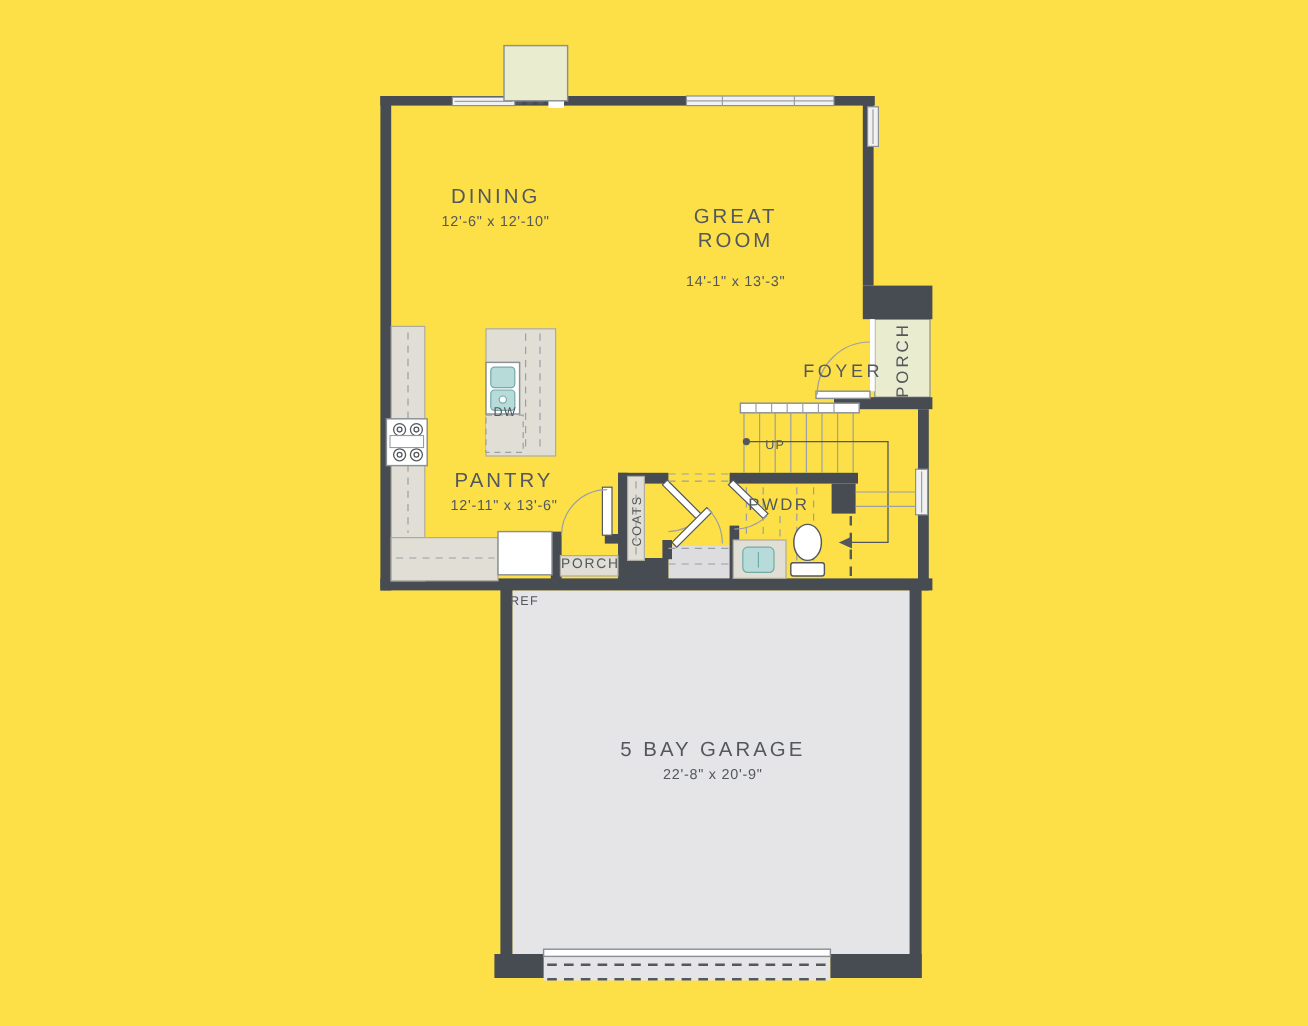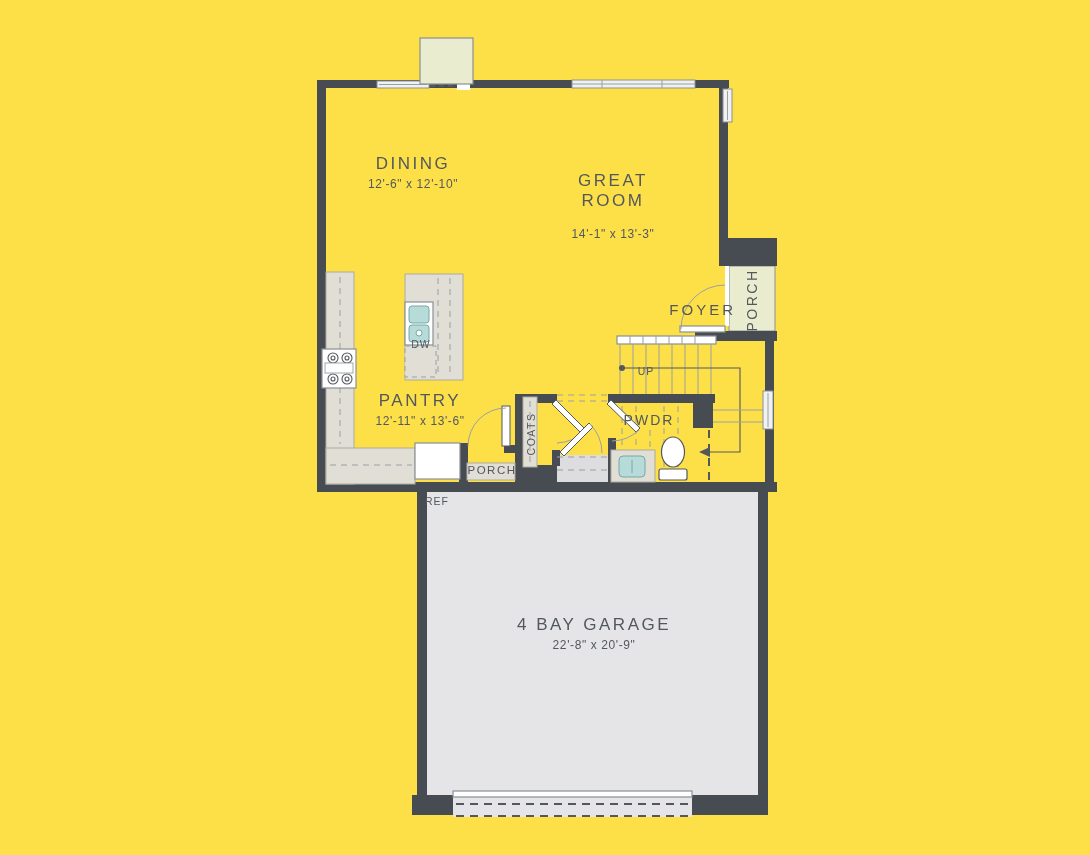--- a/index.html
+++ b/index.html
@@ -224,21 +224,21 @@
     <div class="rname">GREAT ROOM</div>
     <div class="rdims">14'-1" x 13'-3"</div>
   </div>
 
   <div class="lbl" id="lbl-kitchen">
     <div class="rname">PANTRY</div>
     <div class="rdims">12'-11" x 13'-6"</div>
   </div>
 
   <div class="lbl" id="lbl-garage">
-    <div class="rname">4 BAY GARAGE</div>
+    <div class="rname">5 BAY GARAGE</div>
     <div class="rdims">22'-8" x 20'-9"</div>
   </div>
 
   <div class="lbl" id="lbl-foyer">FOYER</div>
   <div class="lbl" id="lbl-porch">PORCH</div>
   <div class="lbl" id="lbl-pwdr">PWDR</div>
   <div class="lbl" id="lbl-coats">COATS</div>
   <div class="lbl" id="lbl-pantry">PORCH</div>
   <div class="lbl small" id="lbl-ref">REF</div>
   <div class="lbl small" id="lbl-dw">DW</div>

